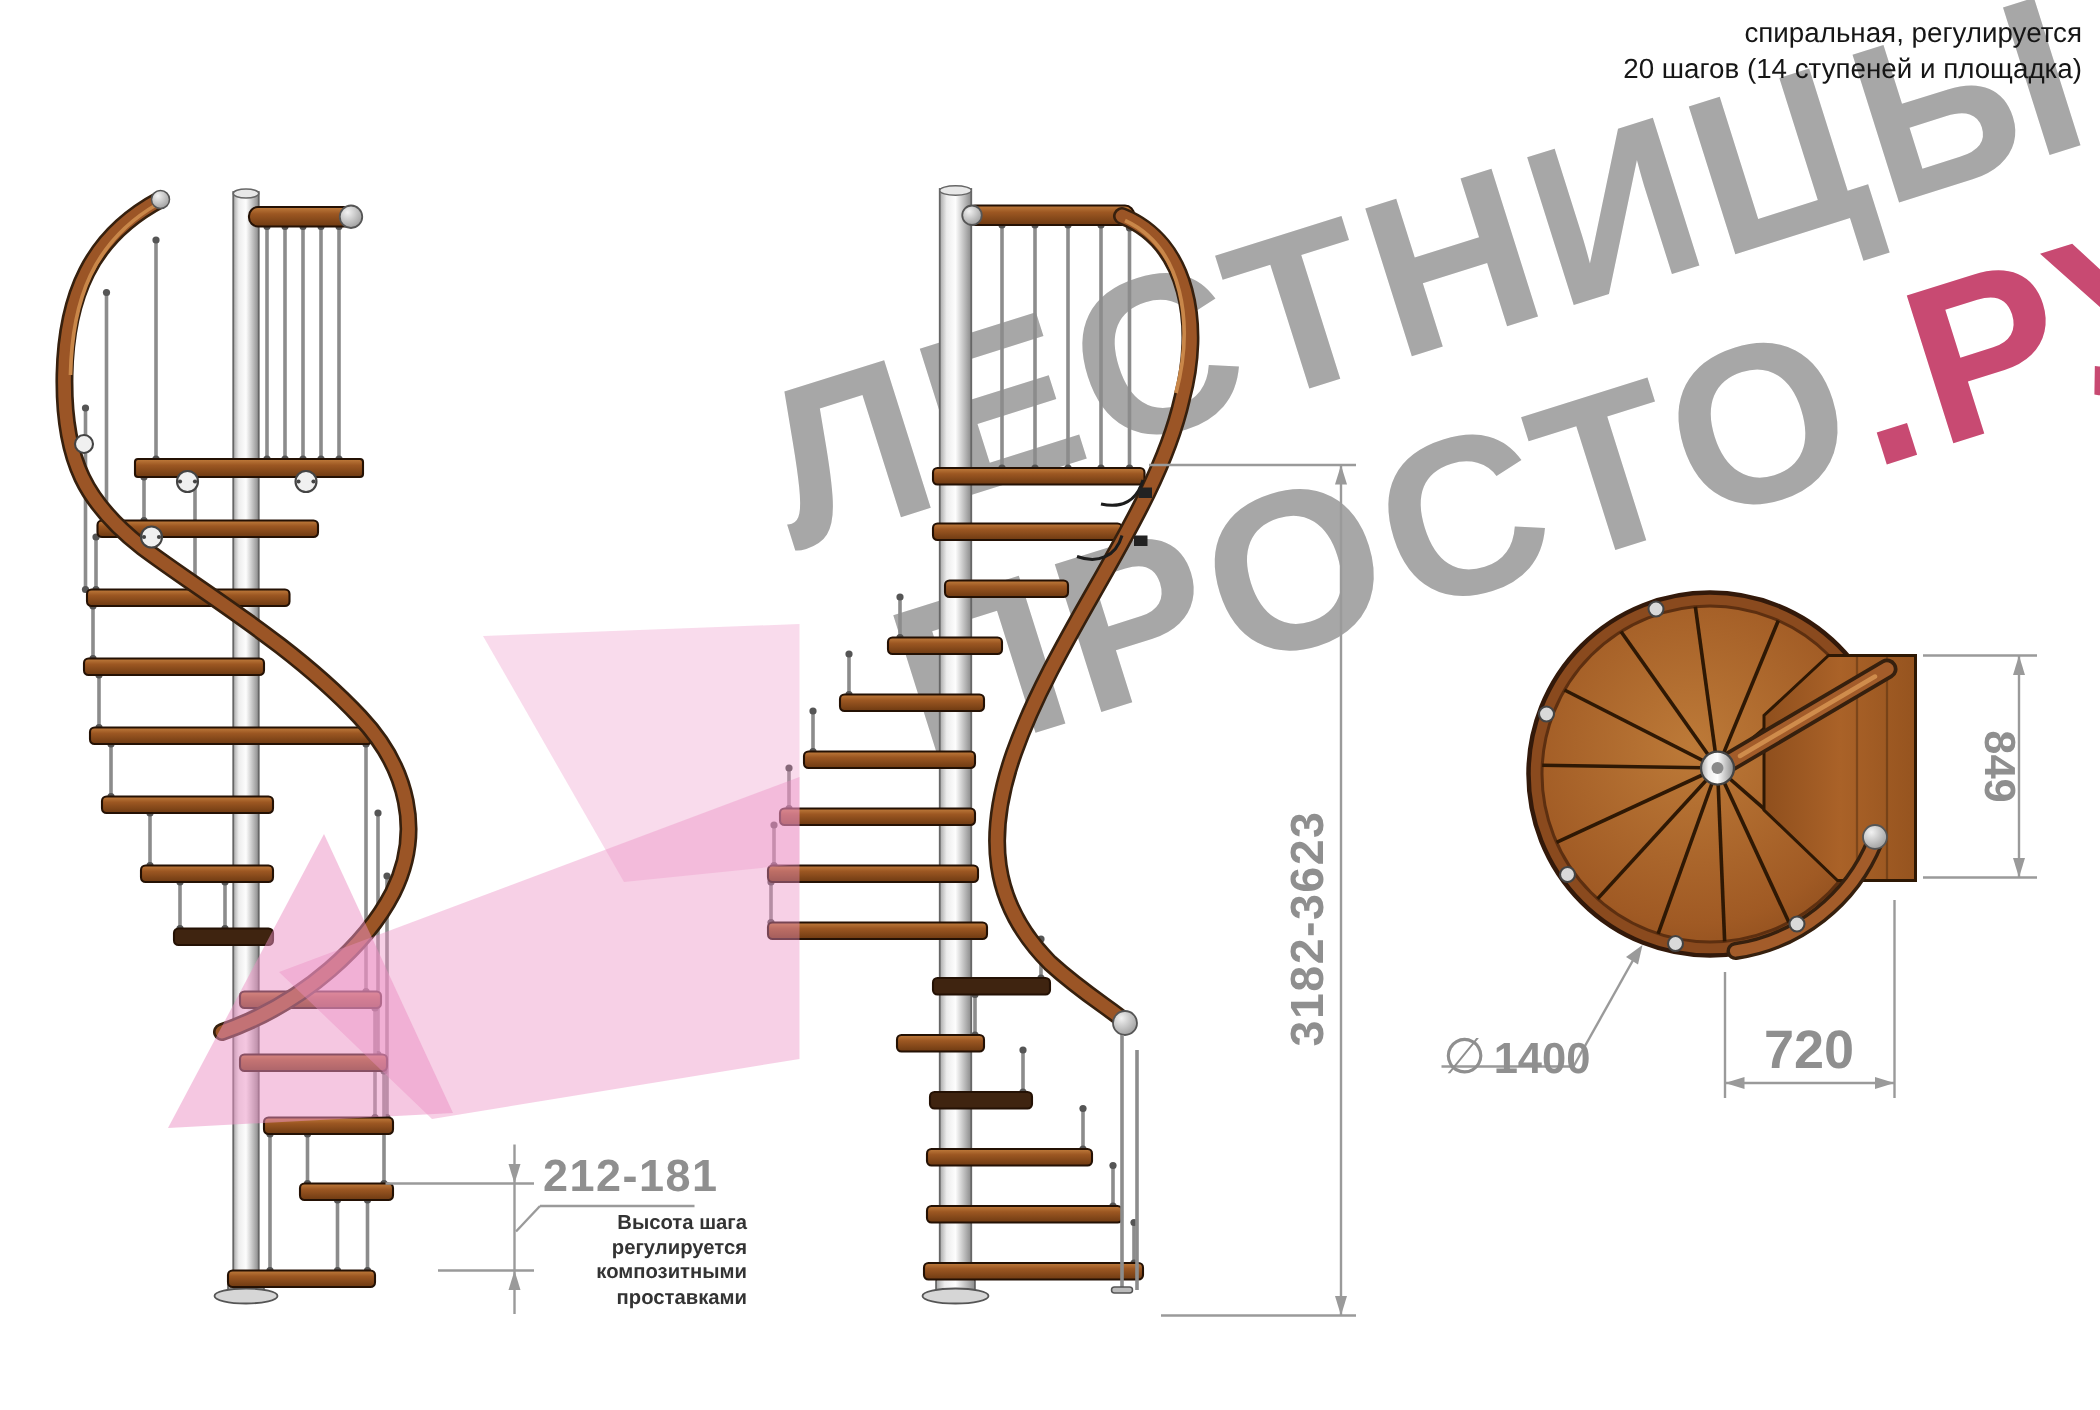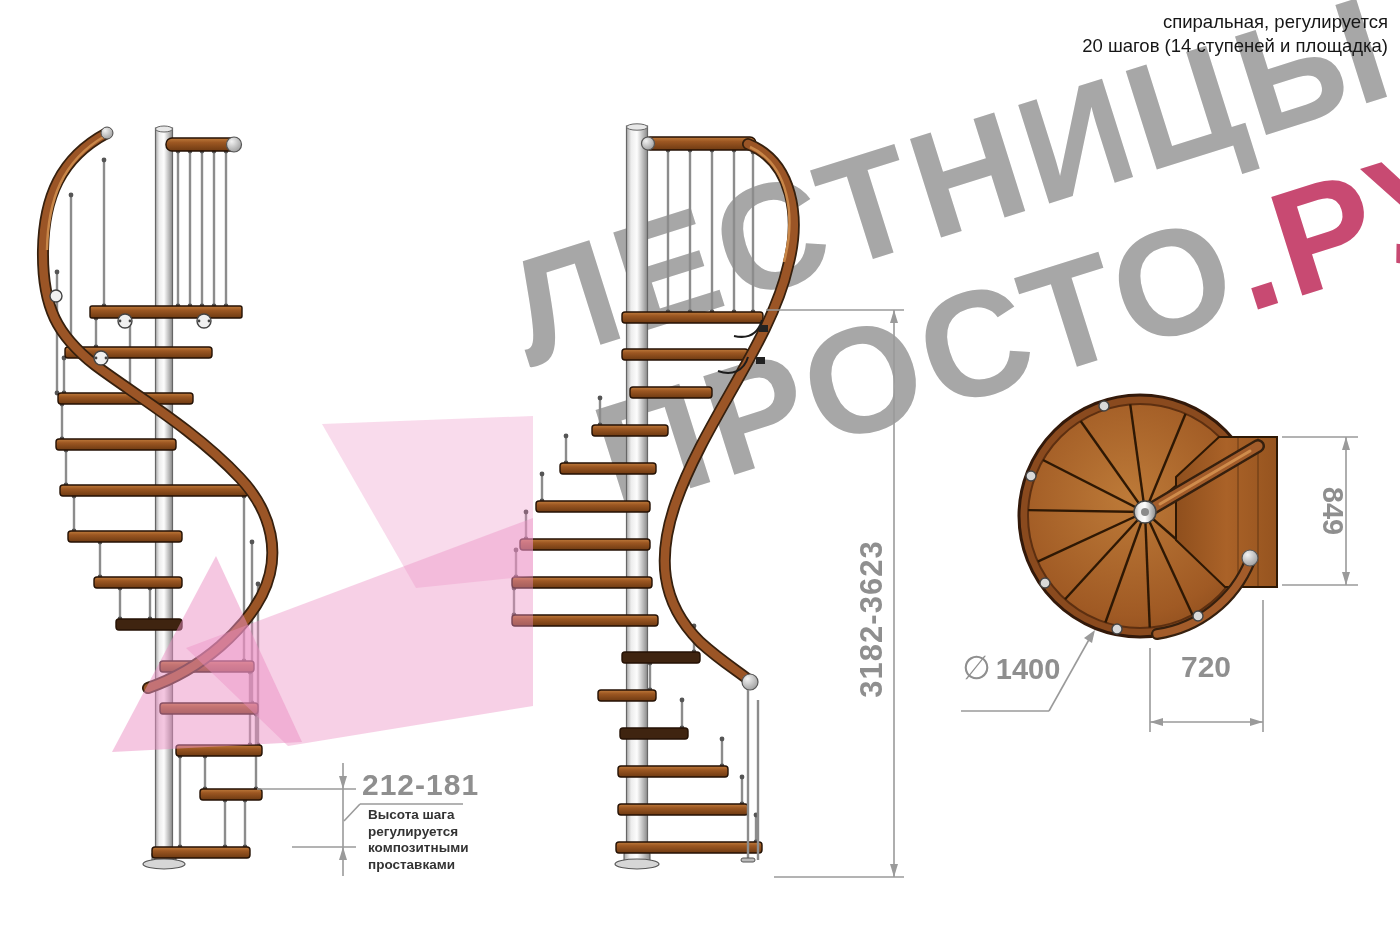--- a/index.html
+++ b/index.html
@@ -17,25 +17,25 @@
   .wm-accent{color:var(--c-watermark_accent);}
   
   .hdr{position:absolute;top:10px;right:12px;text-align:right;color:var(--c-header_text);
        font-size:18.5px;line-height:24px;font-weight:normal;}
   
   .dim{position:absolute;color:var(--c-dimension_gray);font-weight:bold;white-space:nowrap;}
   .dim-step{left:362px;top:768px;font-size:30px;letter-spacing:1px;}
   .dim-h{left:872px;top:619px;font-size:31px;letter-spacing:1px;
          transform:translate(-50%,-50%) rotate(-90deg);}
   .dim-849{left:1332px;top:511px;font-size:29px;transform:translate(-50%,-50%) rotate(90deg);}
-  .dim-720{left:1206px;top:667px;font-size:30px;transform:translate(-50%,-50%);}
-  .dim-dia{left:962px;top:648px;font-size:29px;text-align:center;}
+  .dim-720{left:1206px;top:700px;font-size:36px;transform:translate(-50%,-50%);}
+  .dim-dia{left:962px;top:684px;font-size:29px;text-align:center;}
   .dim-dia .sym{font-weight:normal;font-size:33px;margin-right:5px;}
   .note{position:absolute;left:368px;top:807px;width:130px;color:var(--c-note_text);
-        font-size:13.5px;line-height:16.5px;font-weight:bold;white-space:pre-line;}
+        font-size:13.5px;line-height:16.5px;font-weight:bold;white-space:pre-line;text-align:right;}
   svg{position:absolute;left:0;top:0;}
 </style>
 </head>
 <body>
 
 <div class="stage">
 
   <div class="wm">
     <div class="wm-l1">ЛЕСТНИЦЫ</div>
     <div class="wm-l2"><span>ПРОСТО</span><span class="wm-accent">.РУ</span></div>

